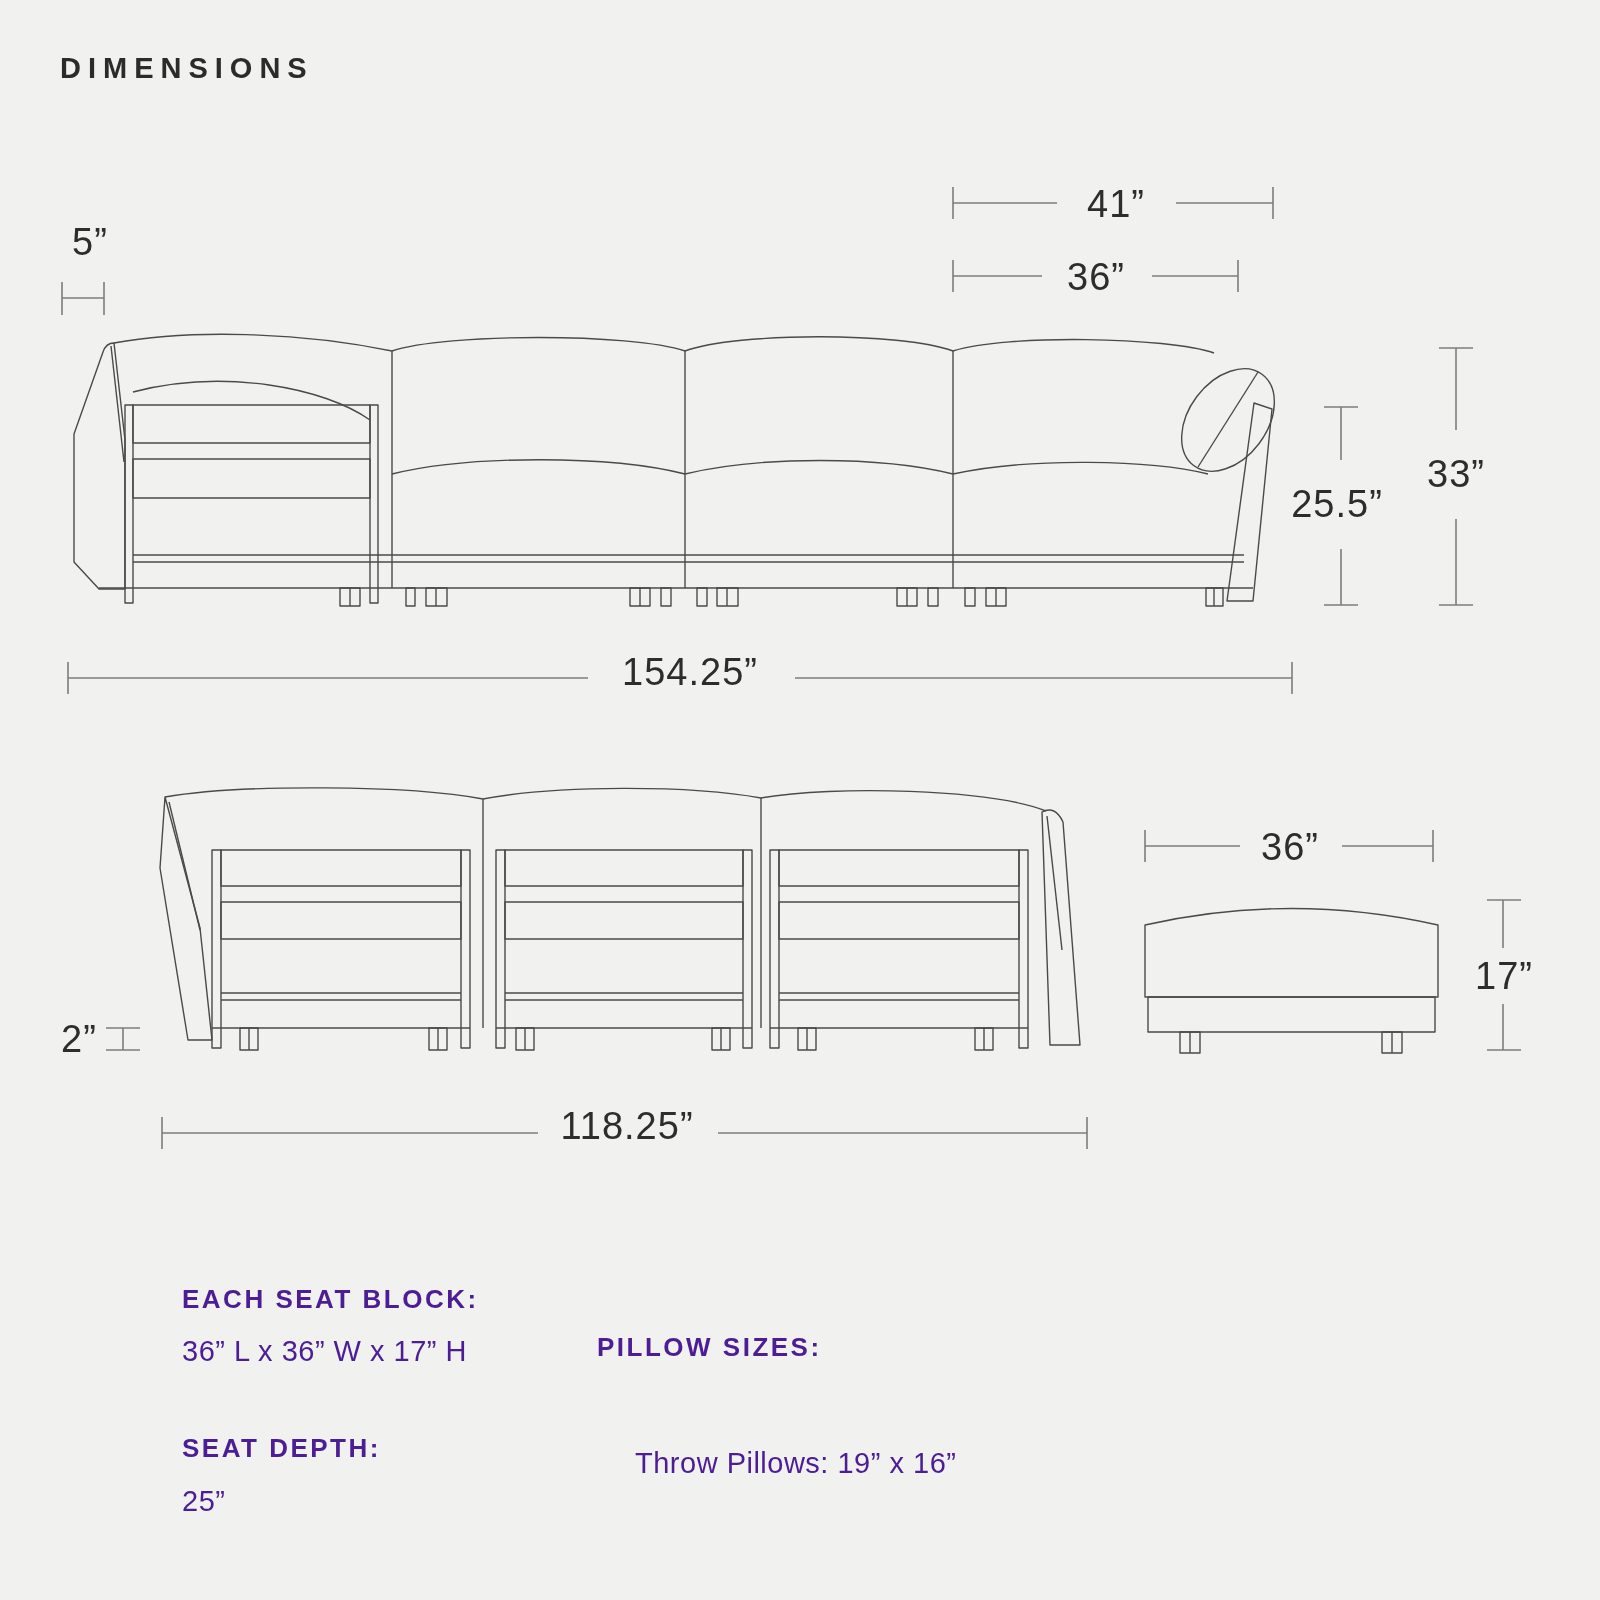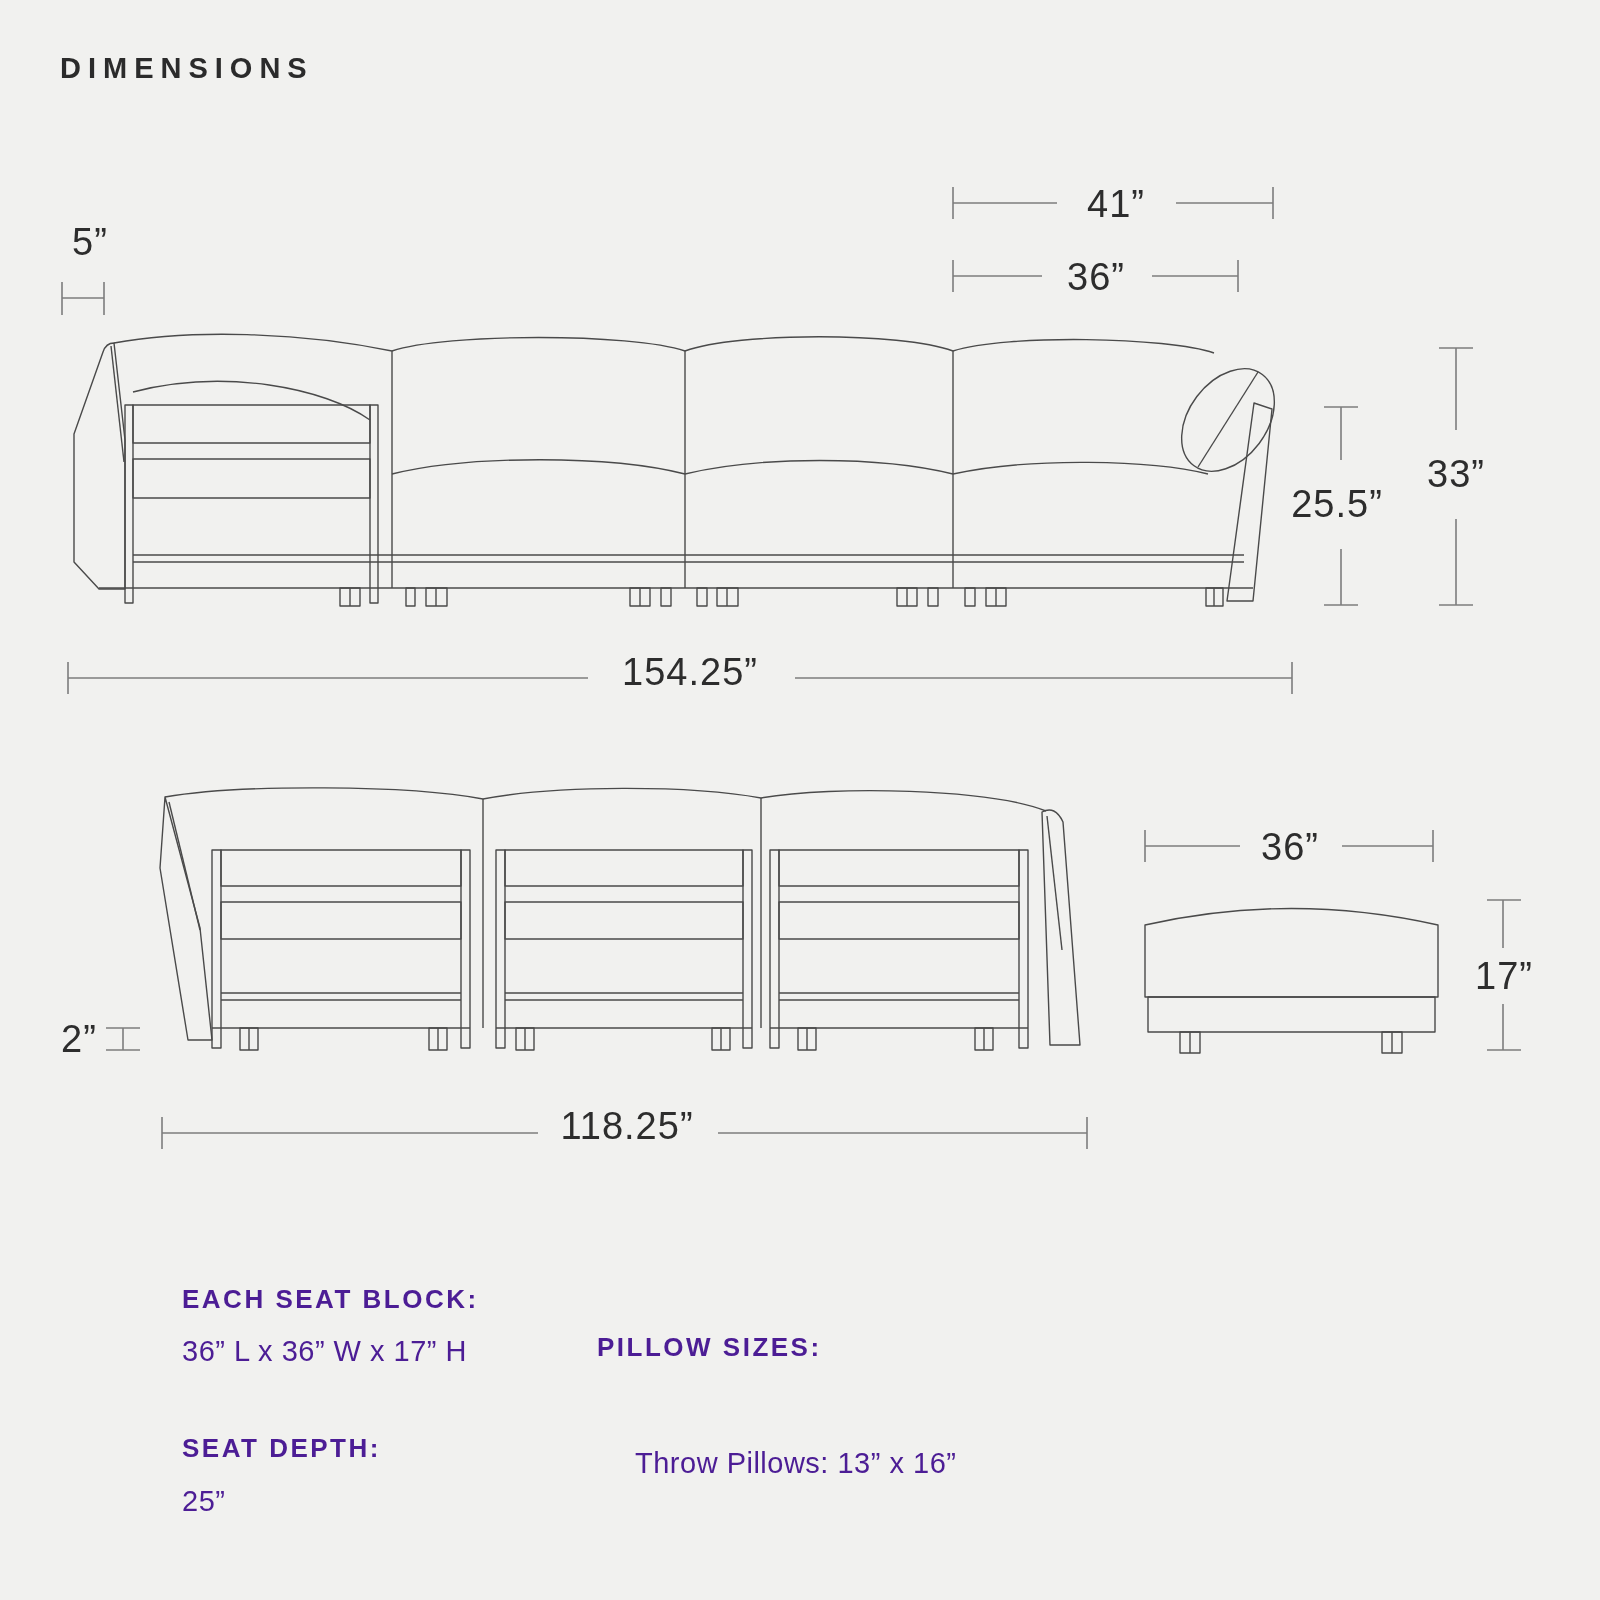--- a/index.html
+++ b/index.html
@@ -252,15 +252,15 @@
   <div class="dim-label" style="left:627px; top:1126px;">118.25”</div>
   <div class="dim-label" style="left:1290px;top:847px;">36”</div>
   <div class="dim-label" style="left:1504px;top:976px;">17”</div>
 
   <div class="spec-heading" style="left:182px; top:1286px;">EACH SEAT BLOCK:</div>
   <div class="spec-value" style="left:182px; top:1337px;">36” L x 36” W x 17” H</div>
   <div class="spec-heading" style="left:182px; top:1435px;">SEAT DEPTH:</div>
   <div class="spec-value" style="left:182px; top:1487px;">25”</div>
 
   <div class="spec-heading" style="left:597px; top:1286px;margin-top:48px;">PILLOW SIZES:</div>
-  <div class="spec-value" style="left:635px; top:1449px;">Throw Pillows: 13” x 16”</div>
+  <div class="spec-value" style="left:635px; top:1449px;">Throw Pillows: 19” x 16”</div>
 
 </div>
 
 </body></html>

